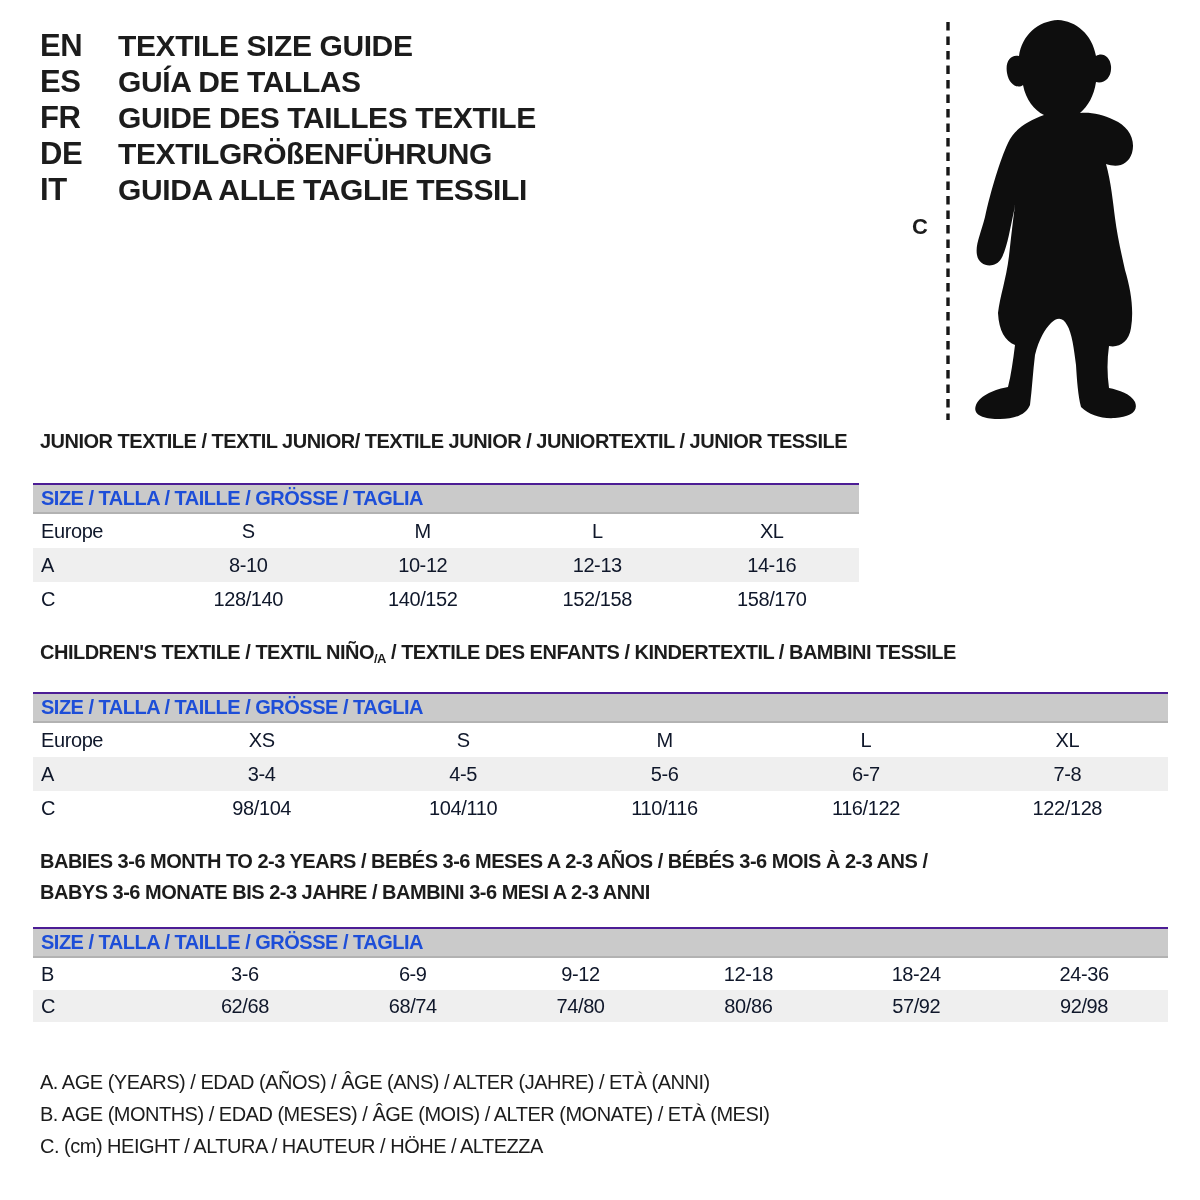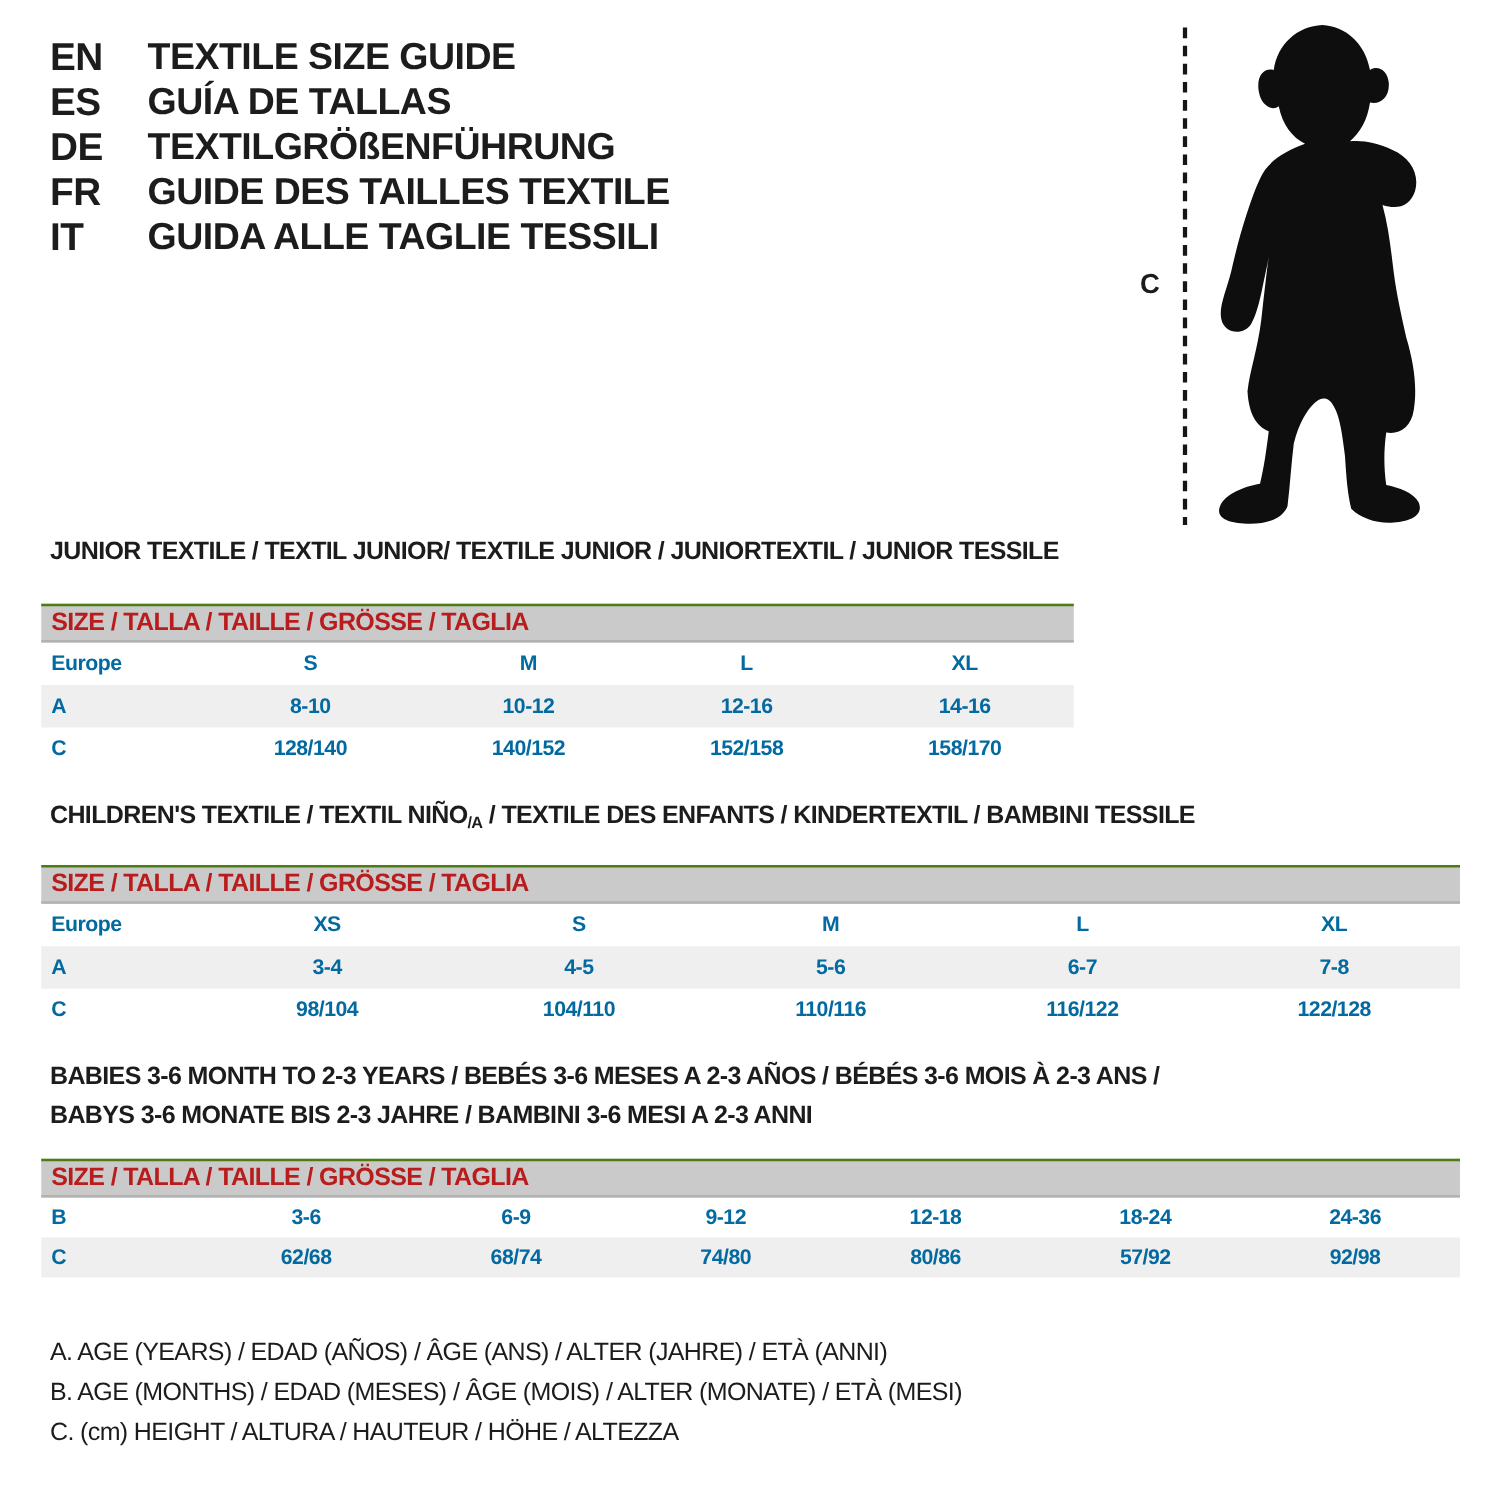--- a/index.html
+++ b/index.html
@@ -25,50 +25,50 @@
   .title-babies{left:40px;top:846px;line-height:31px;}
   
   .legend{position:absolute;left:40px;top:1066px;font-size:20px;font-weight:400;line-height:32px;letter-spacing:-0.5px;}
   
   .stable{position:absolute;}
   .t-junior{left:33px;top:483px;width:826px;}
   .t-children{left:33px;top:692px;width:1135px;}
   .t-babies{left:33px;top:927px;width:1135px;}
   .size-bar{
     height:27px;background:#cacaca;display:flex;align-items:center;
-    border-top:2px solid #4d7c0f;border-bottom:2px solid #b2b2b2;
-    padding-left:8px;font-size:20px;font-weight:700;color:#b91c1c;white-space:nowrap;letter-spacing:-0.5px;
+    border-top:2px solid #4c1d95;border-bottom:2px solid #b2b2b2;
+    padding-left:8px;font-size:20px;font-weight:700;color:#1d4ed8;white-space:nowrap;letter-spacing:-0.5px;
   }
-  .trow{display:flex;align-items:center;height:34px;font-size:17px;font-weight:700;color:#0369a1;}
+  .trow{display:flex;align-items:center;height:34px;font-size:20px;font-weight:400;color:#0f172a;}
   .t-babies .trow{height:32px;}
   .trow.alt{background:#efefef;}
   .trow .c0{width:120px;padding-left:8px;text-align:left;}
   .trow .c{flex:1;text-align:center;}
 </style>
 </head>
 <body>
 
 <div id="page">
 
   <div class="langs">
     <div class="lang-row">
       <span class="lang-code">EN</span>
       <span class="lang-label">TEXTILE SIZE GUIDE</span>
     </div>
     <div class="lang-row">
       <span class="lang-code">ES</span>
       <span class="lang-label">GUÍA DE TALLAS</span>
     </div>
     <div class="lang-row">
+      <span class="lang-code">FR</span>
+      <span class="lang-label">GUIDE DES TAILLES TEXTILE</span>
+    </div>
+    <div class="lang-row">
       <span class="lang-code">DE</span>
       <span class="lang-label">TEXTILGRÖßENFÜHRUNG</span>
-    </div>
-    <div class="lang-row">
-      <span class="lang-code">FR</span>
-      <span class="lang-label">GUIDE DES TAILLES TEXTILE</span>
     </div>
     <div class="lang-row">
       <span class="lang-code">IT</span>
       <span class="lang-label">GUIDA ALLE TAGLIE TESSILI</span>
     </div>
   </div>
 
   <svg class="fig-line" width="8" height="404" viewBox="0 0 8 404">
     <line x1="4" y1="4" x2="4" y2="402" stroke="#161616" stroke-width="3.4" stroke-dasharray="8.5 6"></line>
   </svg>
@@ -97,21 +97,21 @@
       <span class="c0">Europe</span>
       <span class="c">S</span>
       <span class="c">M</span>
       <span class="c">L</span>
       <span class="c">XL</span>
     </div>
     <div class="trow alt">
       <span class="c0">A</span>
       <span class="c">8-10</span>
       <span class="c">10-12</span>
-      <span class="c">12-16</span>
+      <span class="c">12-13</span>
       <span class="c">14-16</span>
     </div>
     <div class="trow">
       <span class="c0">C</span>
       <span class="c">128/140</span>
       <span class="c">140/152</span>
       <span class="c">152/158</span>
       <span class="c">158/170</span>
     </div>
   </div>

